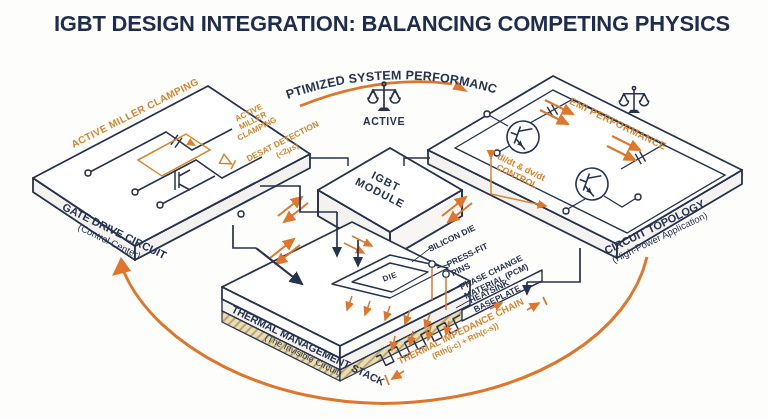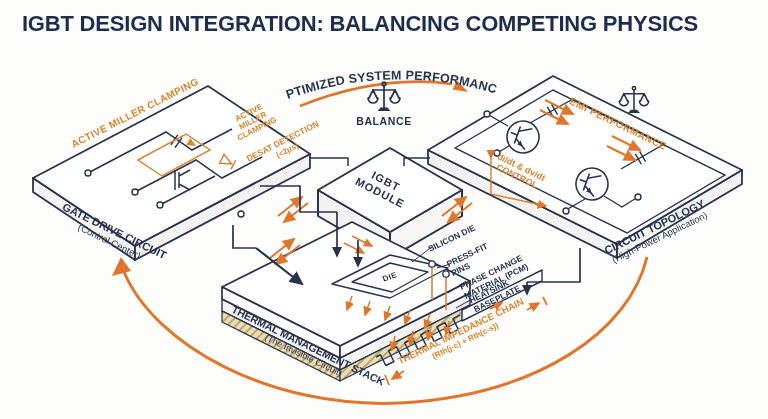--- a/index.html
+++ b/index.html
@@ -4,21 +4,21 @@
 <style>
   html,body{margin:0;padding:0;background:#fdfdfb;}
   .stage{position:relative;width:768px;height:419px;overflow:hidden;
          font-family:"Liberation Sans",sans-serif;background:#fdfdfb;}
   
   .stage::before{content:"";position:absolute;inset:0;opacity:.45;pointer-events:none;
     background-image:
       repeating-linear-gradient(63deg,transparent 0 16px,#ececе6 16px,#ececE6 17px),
       repeating-linear-gradient(117deg,transparent 0 16px,#ececE6 16px,#ececE6 17px);}
   .title{position:absolute;left:0;top:11px;width:720px;text-align:center;
-         font-size:22px;font-weight:bold;letter-spacing:-.2px;color:#1e2c4e;z-index:3;}
+         font-size:22px;font-weight:bold;letter-spacing:-.2px;color:#1e2c4e;z-index:3;padding-left:32px;}
   svg.draw{position:absolute;left:0;top:0;z-index:1;}
   .lbl{position:absolute;z-index:3;white-space:nowrap;line-height:1.15;}
   .o{color:#d8842f;font-weight:bold;}
   .n{color:#26334f;font-weight:bold;}
   .sub{font-weight:normal;}
   .ctr{text-align:center;}
   .wrap{white-space:normal;}
 </style>
 </head>
 <body>
@@ -228,21 +228,21 @@
       <line x1="358" y1="240" x2="358" y2="266" marker-end="url(#an)"></line>
       <polyline points="233,225 233,248 256,248"></polyline>
       <line x1="256" y1="248" x2="302" y2="284" stroke-width="2.2" marker-end="url(#an)"></line>
       <polyline points="580,248 580,282 527,282"></polyline>
       <line x1="527" y1="282" x2="527" y2="294" marker-end="url(#an)"></line>
       <polyline points="310,158 348,158 348,166" stroke-width="1.5"></polyline>
       <polyline points="430,158 404,158 404,166" stroke-width="1.5"></polyline>
     </g>
   </svg>
 
-  <div class="lbl n ctr" style="left:384px;top:121px;font-size:10.5px;letter-spacing:.6px;transform:translate(-50%,-50%);">BALANCE</div>
+  <div class="lbl n ctr" style="left:384px;top:121px;font-size:10.5px;letter-spacing:.6px;transform:translate(-50%,-50%);">ACTIVE</div>
 
   <div class="lbl o" style="left:135px;top:113px;font-size:10px;letter-spacing:.4px;transform:translate(-50%,-50%) rotate(-27deg);">ACTIVE MILLER CLAMPING</div>
 
   <div class="lbl o ctr wrap" style="left:253px;top:121px;width:52px;font-size:8px;transform:translate(-50%,-50%) rotate(-27deg);">ACTIVE MILLER CLAMPING</div>
 
   <div class="lbl ctr" style="left:285px;top:146px;transform:translate(-50%,-50%) rotate(-27deg);">
     <div class="o" style="font-size:8.5px;">DESAT DETECTION</div>
     <div class="o" style="font-size:8px;">(&lt;2μs)</div>
   </div>
 

